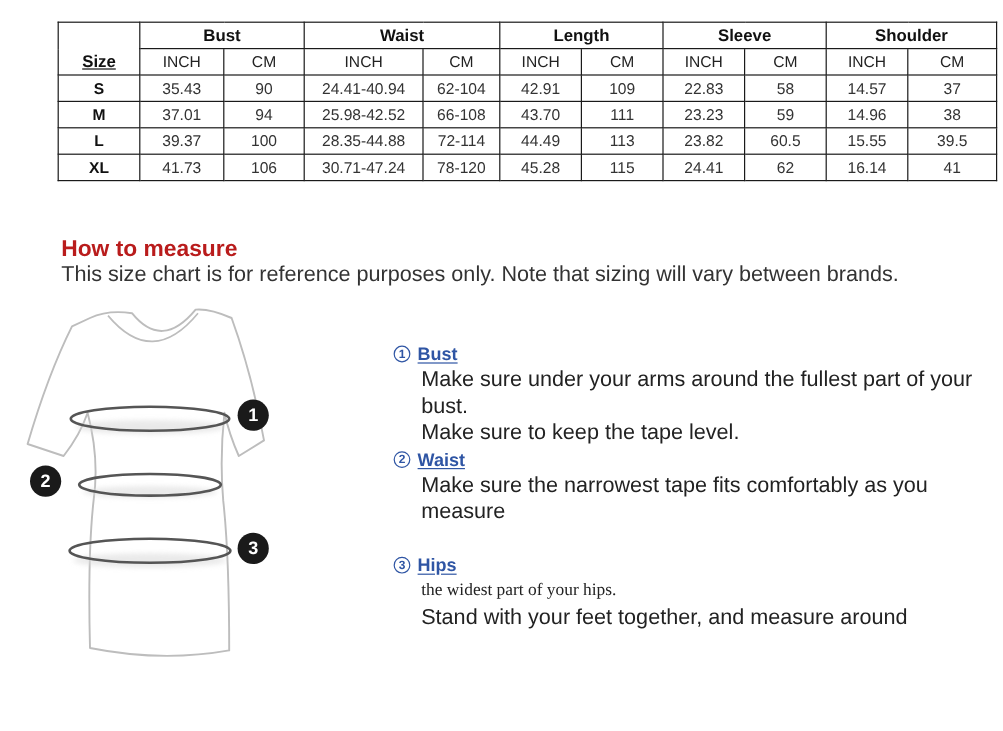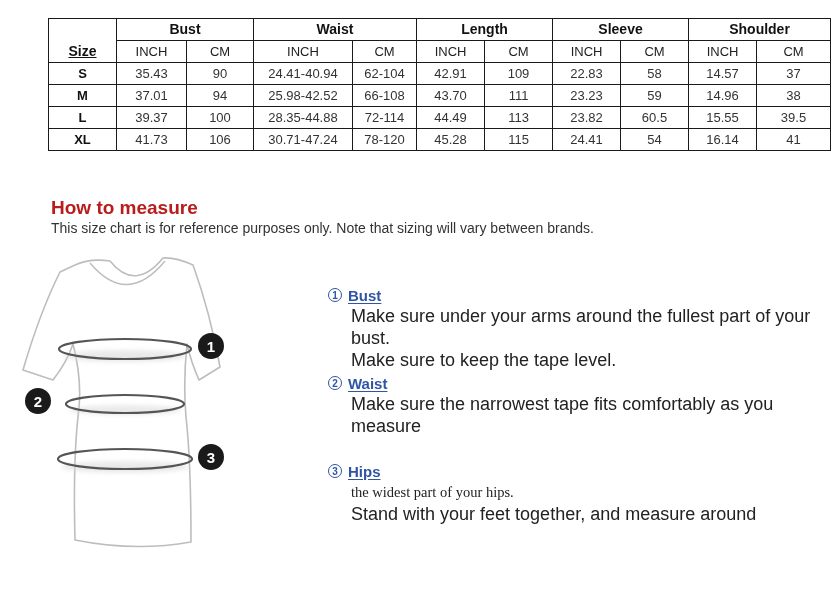--- a/index.html
+++ b/index.html
@@ -17,21 +17,21 @@
     height: 21px; line-height: 21px;
     font-weight: normal; color: #333;
   }
   table.size-table .grp { font-weight: bold; color: #111; font-size: 14px; }
   table.size-table .size-hd { font-weight: bold; color: #111; font-size: 14px; vertical-align: bottom; text-decoration: underline; }
   table.size-table .size-cell { font-weight: bold; color: #111; }
   table.size-table .unit { color: #222; }
 
   .how { position: absolute; left: 51px; top: 200px; }
   .how-title { font-weight: bold; font-size: 19px; color: #b91c1c; margin: 0; line-height: 16px; }
-  .how-note { font-size: 14px; color: #333; margin-top: 4px; line-height: 17px; }
+  .how-note { font-size: 18px; color: #333; margin-top: 4px; line-height: 17px; }
 
   .figure { position: absolute; left: 15px; top: 252px; width: 240px; height: 305px; }
 
   .instr { position: absolute; left: 328px; }
   .instr .head { display: flex; align-items: center; gap: 6px; height: 20px; }
   .circ-num {
     display: inline-flex; align-items: center; justify-content: center;
     width: 14px; height: 14px; border: 1.5px solid #2f55a4; border-radius: 50%;
     color: #2f55a4; font-size: 10px; font-weight: bold; box-sizing: border-box;
   }
@@ -118,21 +118,21 @@
   </tr>
   <tr>
     <td class="size-cell">XL</td>
     <td>41.73</td>
     <td>106</td>
     <td>30.71-47.24</td>
     <td>78-120</td>
     <td>45.28</td>
     <td>115</td>
     <td>24.41</td>
-    <td>54</td>
+    <td>62</td>
     <td>16.14</td>
     <td>41</td>
   </tr>
 </tbody>
   </table>
 
 <div class="how">
   <div class="how-title">How to measure</div>
   <div class="how-note">This size chart is for reference purposes only. Note that sizing will vary between brands.</div>
 </div>

